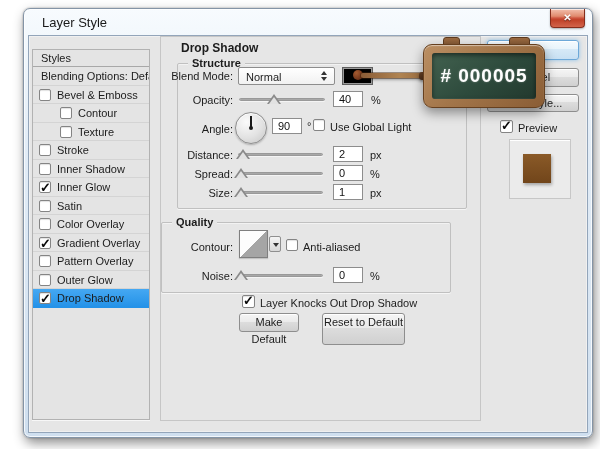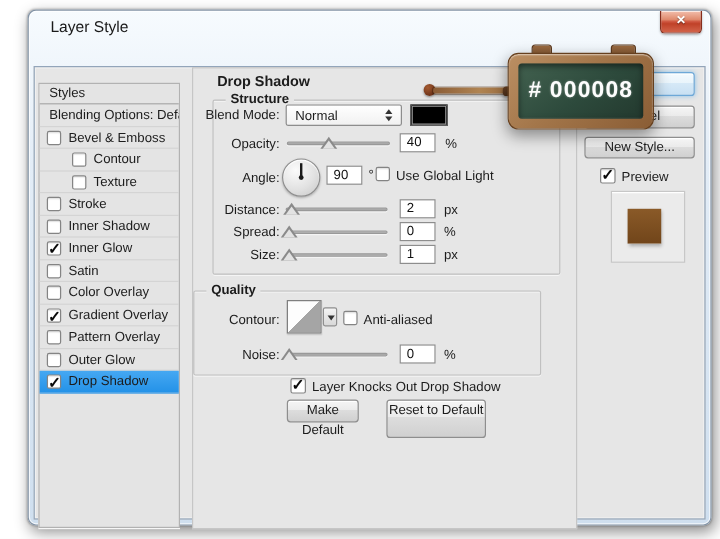--- a/index.html
+++ b/index.html
@@ -13,21 +13,21 @@
     box-shadow:2px 5px 12px rgba(0,0,0,.45),0 0 2px rgba(0,0,0,.35),inset 0 0 0 1px rgba(255,255,255,.75);}
   #titlebar{position:absolute;left:0;top:0;right:0;height:26px;}
   #title{position:absolute;left:18px;top:6px;font-size:13px;color:#1a1a1a;}
   #closebtn{position:absolute;right:7px;top:0px;width:35px;height:19px;border:1px solid #852d1c;
     border-top:none;border-radius:0 0 4px 4px;cursor:pointer;
     background:linear-gradient(180deg,#f3c0ae 0%,#e08b6e 40%,#cf5741 50%,#c04128 60%,#d2644b 100%);
     box-shadow:inset 0 1px 0 rgba(255,255,255,.65),0 1px 2px rgba(0,0,0,.3);
     color:#fff;font-weight:bold;font-size:10px;text-align:center;line-height:17px;
     text-shadow:0 1px 1px rgba(0,0,0,.5);}
   #client{position:absolute;left:4px;right:4px;top:26px;bottom:4px;background:#e6e6e6;
-    border:1px solid #93a5ba;box-shadow:inset 0 0 0 1px #f0f0f0;margin-top:20px;}
+    border:1px solid #93a5ba;box-shadow:inset 0 0 0 1px #f0f0f0;}
 
   
   #sidebar{position:absolute;left:3px;top:13px;width:118px;height:371px;background:#e4e4e4;
     border:1px solid #b2b2b2;box-shadow:0 1px 0 #f7f7f7;}
   #sidebar-header{height:17px;line-height:17px;padding-left:8px;border-bottom:1px solid #a8a8a8;
     background:#e4e4e4;}
   .side-row{position:relative;height:18.5px;line-height:18.5px;border-bottom:1px solid #d4d4d4;
     cursor:pointer;white-space:nowrap;overflow:hidden;}
   .side-row.selected{background:linear-gradient(180deg,#45a8f2,#2492e8);border-bottom-color:#2492e8;}
   .side-row .lbl{position:absolute;left:24px;top:0;}
@@ -288,15 +288,15 @@
 
 <div id="stick">
   <span class="knob"></span>
   <span class="shaft"></span>
   <span class="handle"></span>
 </div>
 <div class="hook" style="left:443px;top:37px;width:17px;"></div>
 <div class="hook" style="left:509px;top:37px;width:21px;"></div>
 <div id="board-frame">
   <div id="board">
-    <span># 000008</span>
+    <span># 000005</span>
   </div>
 </div>
 
 </body></html>

